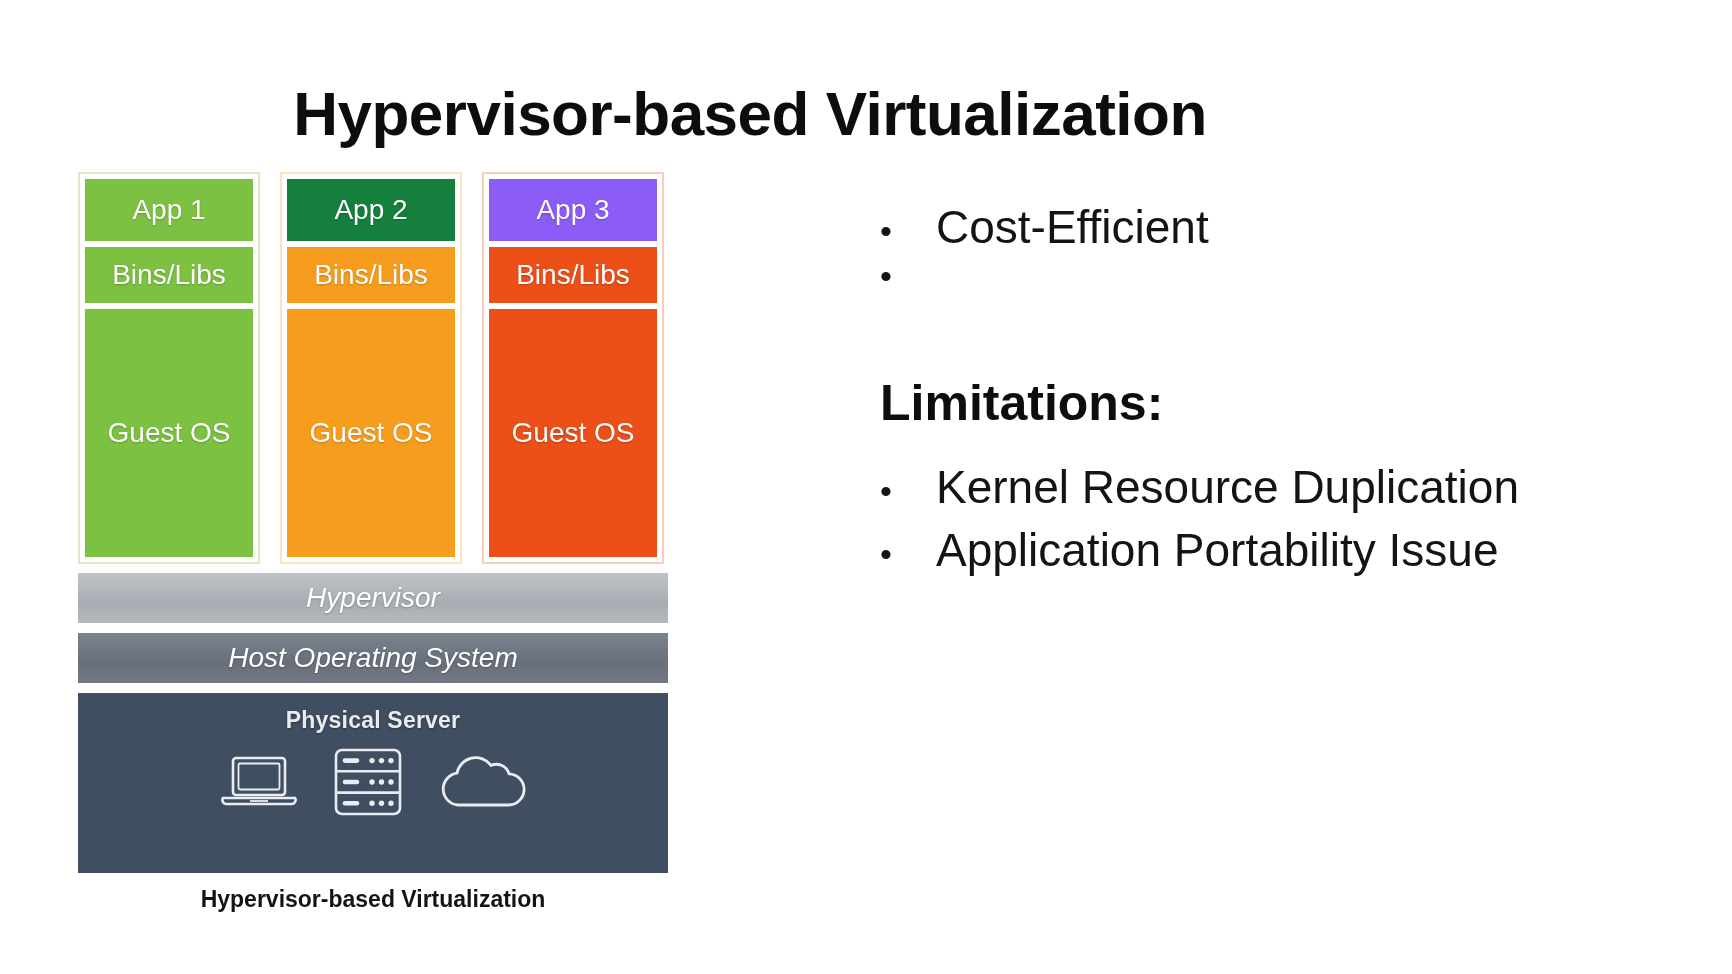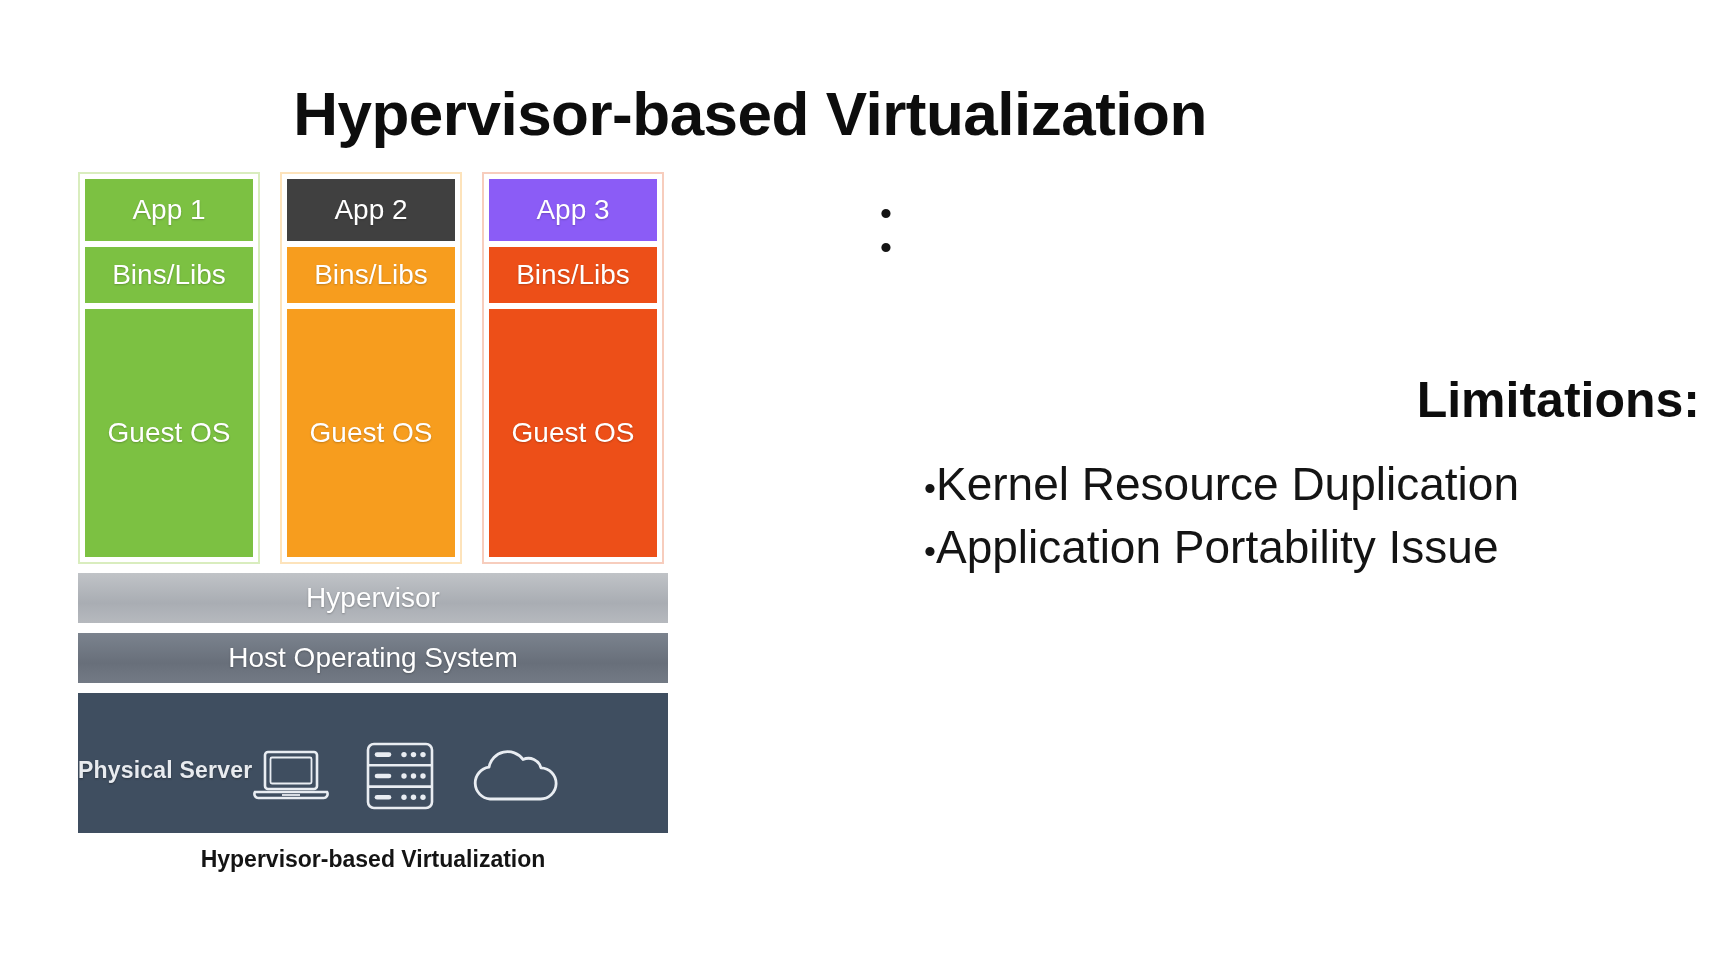--- a/index.html
+++ b/index.html
@@ -71,53 +71,54 @@
   }
   .vm-cell.app      { height: 62px; }
   .vm-cell.binslibs { height: 56px; text-align: right; }
   .vm-cell.guestos  { flex: 1 1 auto; }
 
   .green  .vm-cell { background: #7cc142; }
   .orange .vm-cell { background: #f79d1e; }
   .red    .vm-cell { background: #ed4f18; }
 
   .green  .vm-cell.app { background: #7cc142; }
-  .orange .vm-cell.app { background: #404040; }
+  .orange .vm-cell.app { background: #15803d; }
   .red    .vm-cell.app { background: #8b5cf6; }
 
   
   .bar {
     width: 100%;
     box-sizing: border-box;
     display: flex;
     align-items: center;
     justify-content: center;
     color: #ffffff;
     font-size: 28px;
     text-shadow: 0 1px 2px rgba(0,0,0,0.25);
+    font-style: italic;
   }
 
   #hypervisor-bar {
     margin-top: 9px;
     height: 50px;
     background: linear-gradient(to bottom, #c0c3c7 0%, #a9adb3 60%, #b6b9be 100%);
   }
 
   #host-os-bar {
     margin-top: 10px;
     height: 50px;
     background: linear-gradient(to bottom, #7b838e 0%, #686f7a 60%, #737a85 100%);
   }
 
   #physical-server {
     margin-top: 10px;
-    height: 140px;
+    height: 180px;
     background: #3f4e60;
     display: flex;
-    flex-direction: row;
+    flex-direction: column;
     align-items: center;
     justify-content: flex-start;
     box-sizing: border-box;
     padding-top: 14px;
   }
 
   #physical-server-label {
     font-size: 23px;
     font-weight: bold;
     color: #e8ebef;
@@ -173,21 +174,21 @@
     white-space: nowrap;
   }
   .bullet-dot {
     width: 56px;
     flex: 0 0 56px;
     font-size: 34px;
     line-height: 1;
     color: #141414;
   }
 
-  #limitations-block { margin-top: 110px; text-align: right; }
+  #limitations-block { margin-top: 84px; }
   #limitations-block .bullet-list { margin-top: 22px; }
 </style>
 </head>
 <body>
 
 <h1 id="slide-title">Hypervisor-based Virtualization</h1>
 
 <div id="diagram">
 
   <div class="vm-row">
@@ -260,20 +261,21 @@
 
   <div id="diagram-caption">Hypervisor-based Virtualization</div>
 </div>
 
 <div id="text-panel">
 
   <div id="benefits-block">
     <ul class="bullet-list">
       <li class="bullet-item">
         <span class="bullet-dot">•</span>
+        <span>Cost-Efficient</span>
       </li>
       <li class="bullet-item">
         <span class="bullet-dot">•</span>
       </li>
     </ul>
   </div>
 
   <div id="limitations-block">
     <div class="section-heading">Limitations:</div>
     <ul class="bullet-list">

